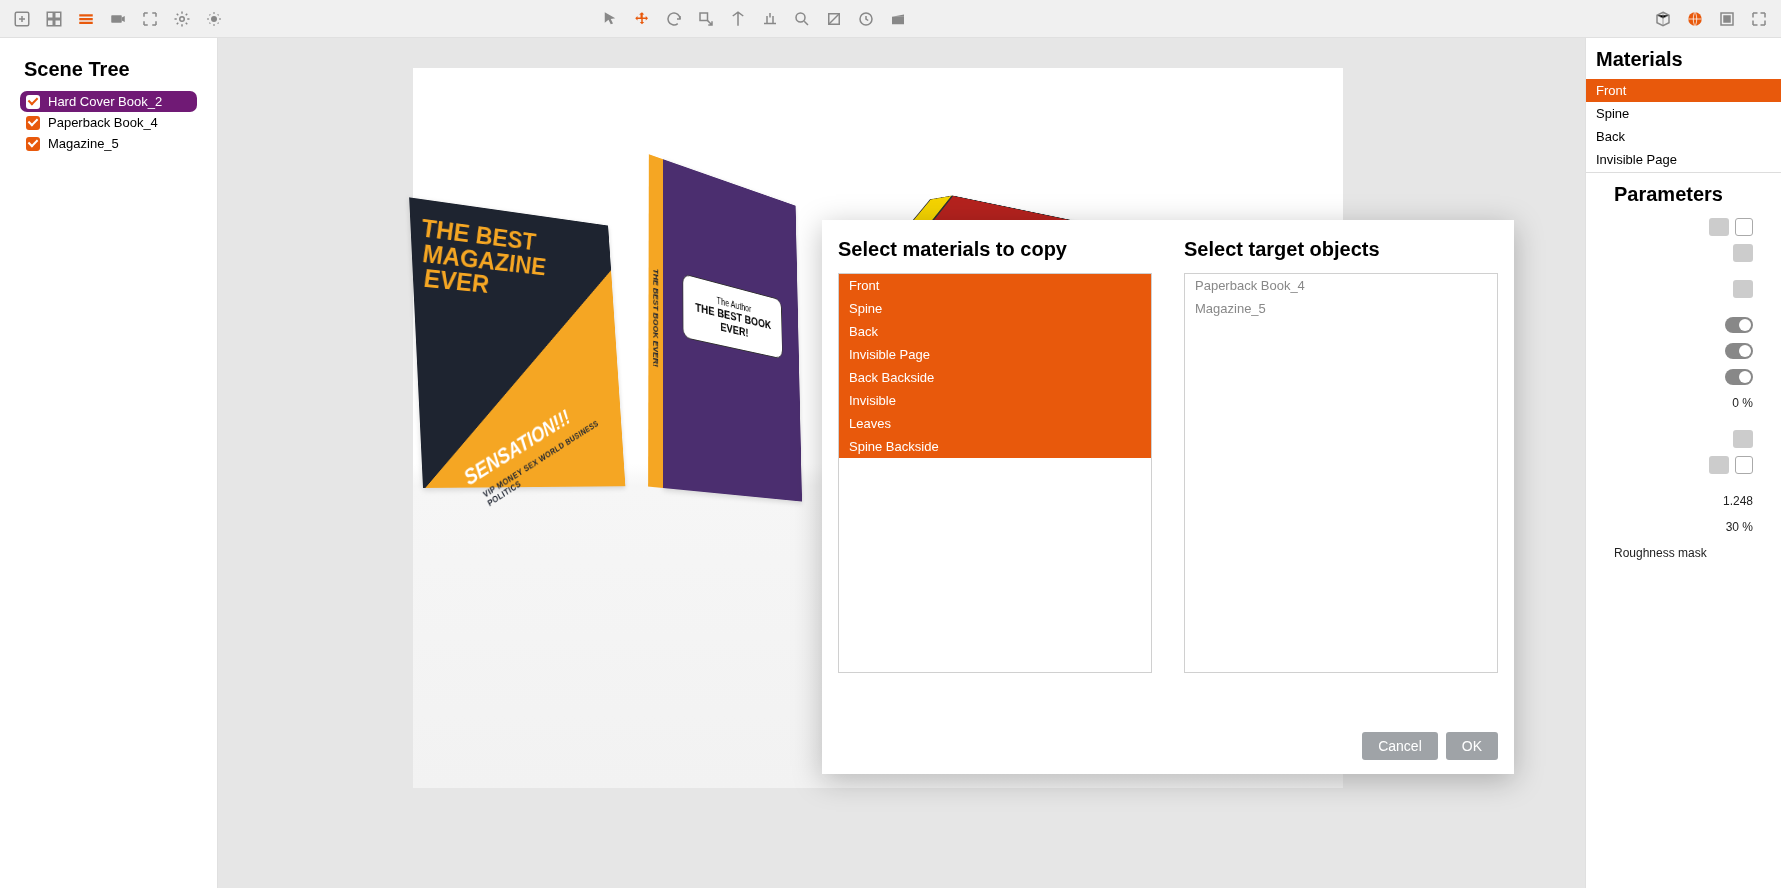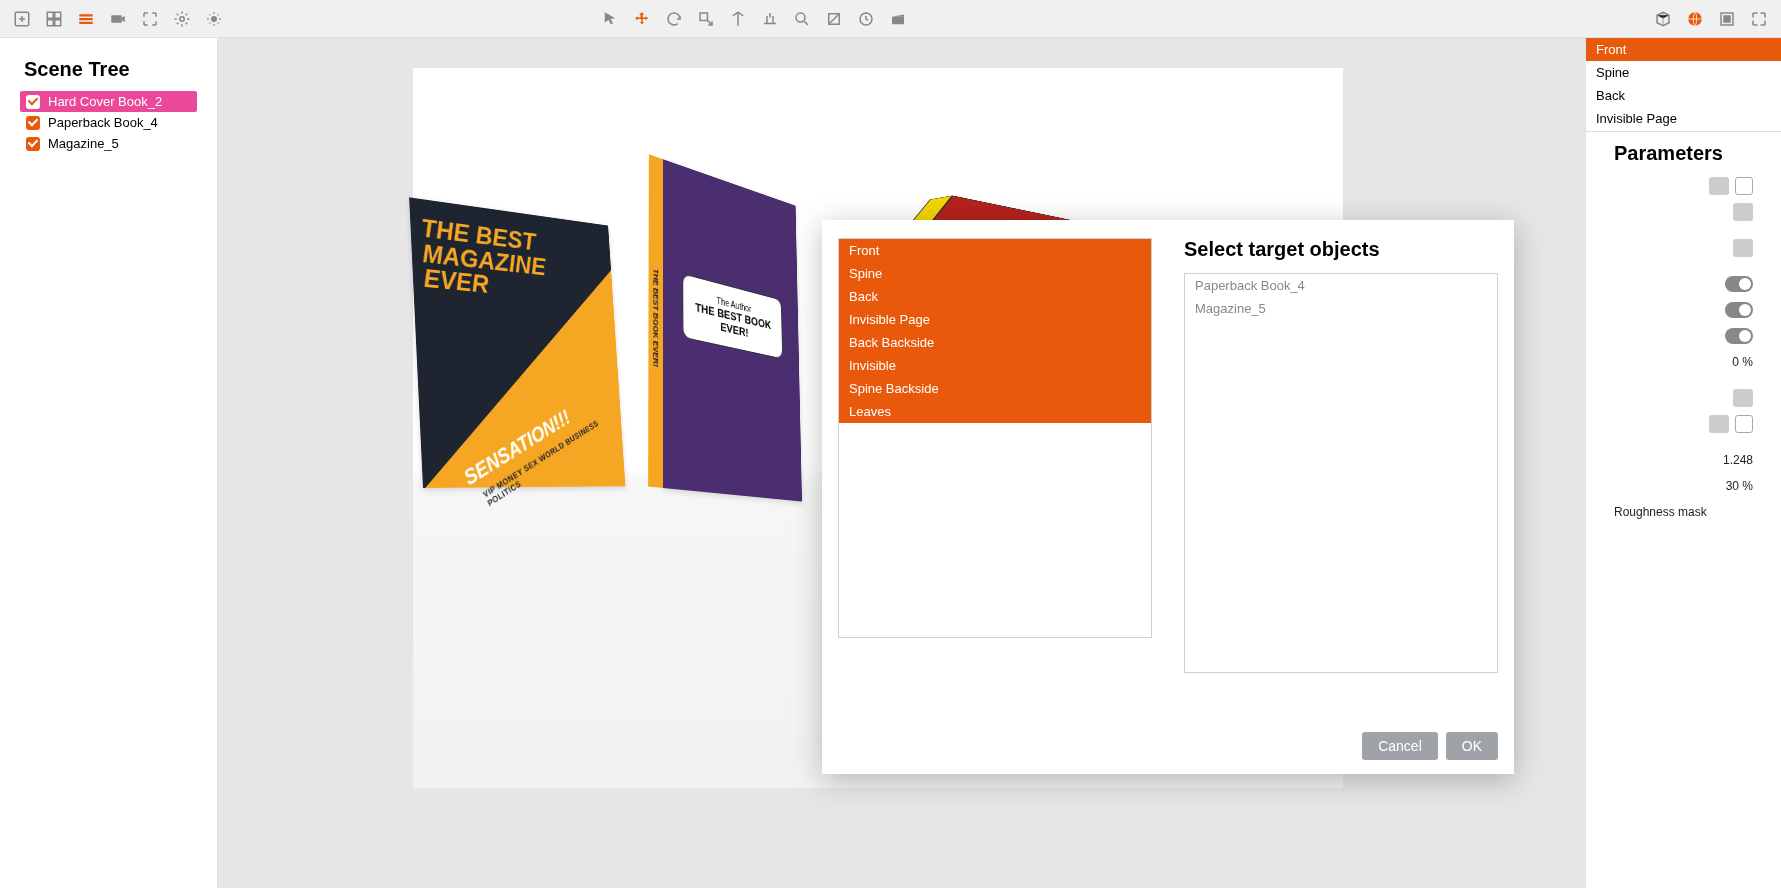--- a/index.html
+++ b/index.html
@@ -40,21 +40,21 @@
   }
   .scene-tree h2 { font-size: 20px; font-weight: 700; margin-bottom: 10px; padding-left: 4px;}
   .tree-item {
     display: flex; align-items: center;
     gap: 8px;
     padding: 3px 6px;
     font-size: 13px;
     border-radius: 2px;
     cursor: pointer;
   }
-  .tree-item.selected { background: #ec4899; color: #fff; }
+  .tree-item.selected { background: #701a75; color: #fff; border-radius: 7px; }
   .tree-checkbox {
     width: 14px; height: 14px;
     border-radius: 3px;
     background: #e8590c;
     display: inline-flex; align-items: center; justify-content: center;
     flex-shrink: 0;
   }
   .tree-item.selected .tree-checkbox { background: #fff; }
   .tree-checkbox::after {
     content: "";
@@ -364,20 +364,21 @@
       <div class="book hardcover">
         <div class="side"></div>
         <div class="top">
             <div class="stripe"></div>
           </div>
       </div>
     </div>
   </div>
 
   <div class="right-panel">
+    <h2>Materials</h2>
     <div class="mat-list" id="mat-items">
         <div class="mat-item selected">Front</div>
         <div class="mat-item">Spine</div>
         <div class="mat-item">Back</div>
         <div class="mat-item">Invisible Page</div>
       </div>
     <div class="param-section">
       <h2>Parameters</h2>
       <div id="param-rows">
           <div class="param-row">
@@ -424,29 +425,30 @@
           </div>
         </div>
     </div>
   </div>
 </div>
 
 <div class="modal-backdrop">
   <div class="modal">
     <div class="modal-body">
       <div class="modal-col">
+        <h3>Select materials to copy</h3>
         <div class="modal-list" id="modal-materials">
             <div class="ml-item selected">Front</div>
             <div class="ml-item selected">Spine</div>
             <div class="ml-item selected">Back</div>
             <div class="ml-item selected">Invisible Page</div>
             <div class="ml-item selected">Back Backside</div>
             <div class="ml-item selected">Invisible</div>
+            <div class="ml-item selected">Leaves</div>
             <div class="ml-item selected">Spine Backside</div>
-            <div class="ml-item selected">Leaves</div>
           </div>
       </div>
       <div class="modal-col">
         <h3>Select target objects</h3>
         <div class="modal-list" id="modal-targets">
             <div class="ml-item plain">Paperback Book_4</div>
             <div class="ml-item plain">Magazine_5</div>
           </div>
       </div>
     </div>

